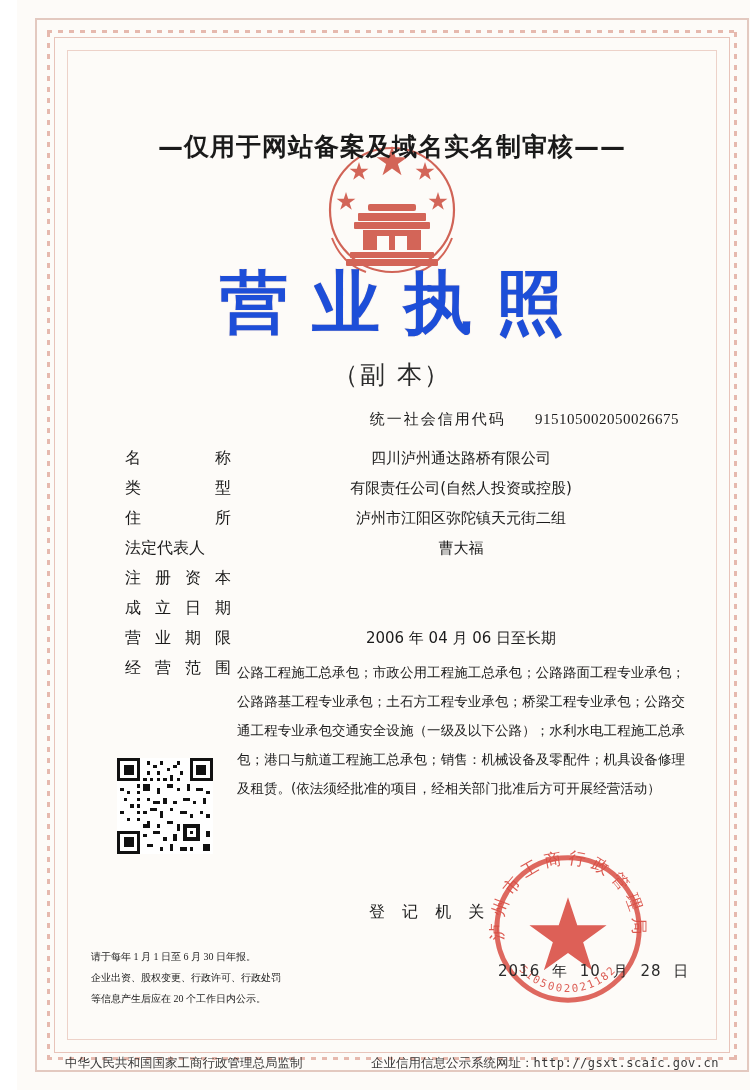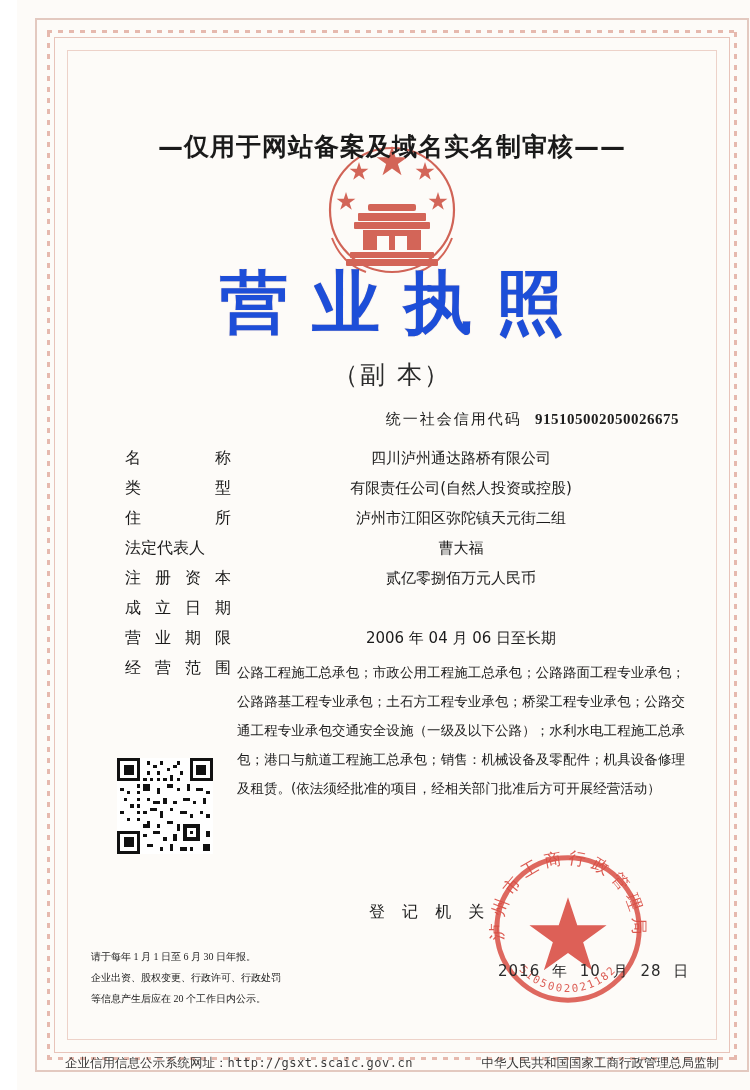--- a/index.html
+++ b/index.html
@@ -112,21 +112,21 @@
   .credit-code {
     position: absolute;
     right: 88px;
     top: 410px;
     font-size: 15px;
     color: #1d1d1d;
     letter-spacing: 0.5px;
     font-family: "DejaVu Sans", "Liberation Sans", sans-serif;
   }
   .credit-code .label { letter-spacing: 2px; }
-  .credit-code .value { margin-left: 8px; font-family: "Liberation Serif", serif; font-weight: bold; letter-spacing: 0.5px;}
+  .credit-code .value { margin-left: 24px; font-family: "Liberation Serif", serif; font-weight: normal; letter-spacing: 0.5px;}
 
   .fields {
     position: absolute;
     left: 108px;
     top: 448px;
     width: 560px;
   }
   .field {
     display: flex;
     align-items: flex-start;
@@ -309,21 +309,20 @@
       <div class="v">曹大福</div>
     </div>
 
     <div class="field">
       <div class="k spread">
           <span>注</span>
           <span>册</span>
           <span>资</span>
           <span>本</span>
         </div>
-      <div class="v">贰亿零捌佰万元人民币</div>
     </div>
 
     <div class="field">
       <div class="k spread">
           <span>成</span>
           <span>立</span>
           <span>日</span>
           <span>期</span>
         </div>
     </div>
@@ -478,19 +477,19 @@
     <span>日</span>
   </div>
 
   <div class="notice">
     <div>请于每年 1 月 1 日至 6 月 30 日年报。</div>
     <div>企业出资、股权变更、行政许可、行政处罚</div>
     <div>等信息产生后应在 20 个工作日内公示。</div>
   </div>
 
   <div class="footer">
+    <div>中华人民共和国国家工商行政管理总局监制</div>
     <div>
       <span>企业信用信息公示系统网址：</span><span class="url">http://gsxt.scaic.gov.cn</span>
     </div>
-    <div>中华人民共和国国家工商行政管理总局监制</div>
   </div>
 
 </div>
 
 </body></html>

